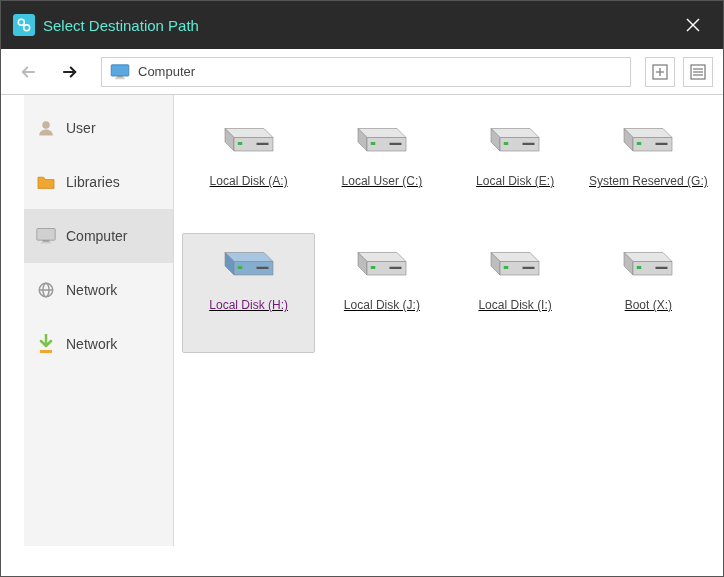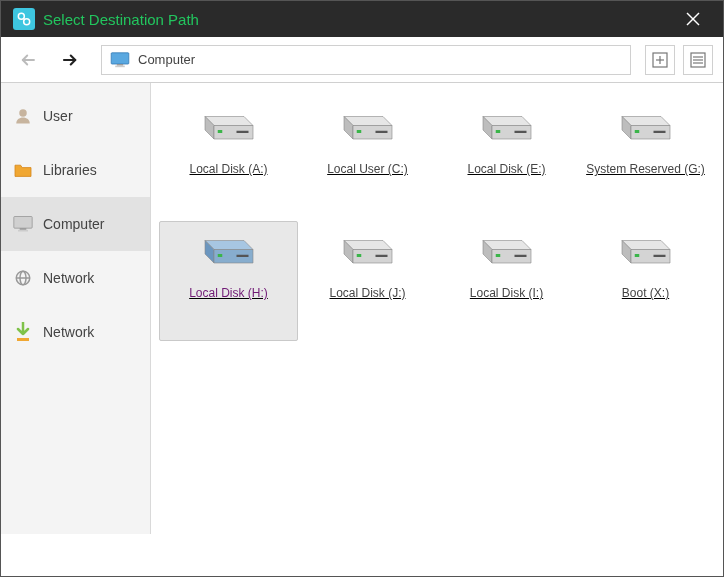--- a/index.html
+++ b/index.html
@@ -1,32 +1,32 @@
 <!DOCTYPE html>
 <html><head>
 <meta charset="utf-8">
 <style>
 * { box-sizing: border-box; margin: 0; padding: 0; font-family: "Segoe UI", Arial, sans-serif; }
 body { width: 724px; height: 577px; background: #fff; border: 1px solid #555; overflow: hidden; }
 
-.titlebar { height: 36px; background: #2a2a2a; display: flex; align-items: center; padding: 0 10px; color: #22c55e; }
+.titlebar { height: 48px; background: #2a2a2a; display: flex; align-items: center; padding: 0 10px; color: #5eead4; }
 .titlebar .app-icon { width: 22px; height: 22px; background: #3ec6e0; border-radius: 3px; margin: 0 8px 0 2px; display:flex; align-items:center; justify-content:center;}
 .titlebar .app-icon svg { width: 16px; height: 16px; }
 .titlebar .title { font-size: 15px; font-weight: 400; flex: 1; }
 .titlebar .close { width: 40px; height: 36px; display:flex; align-items:center; justify-content:center; color:#fff; cursor:pointer; font-size: 16px;}
 
 .toolbar { height: 46px; background: #fff; border-bottom: 1px solid #d0d0d0; display:flex; align-items:center; padding: 0 10px; gap: 8px; }
 .nav-btn { width: 34px; height: 30px; display:flex; align-items:center; justify-content:center; color:#333; cursor:pointer; border-radius:2px;}
 .nav-btn.disabled { color:#bbb; cursor:default;}
 .path-bar { flex:1; height: 30px; border:1px solid #d0d0d0; display:flex; align-items:center; padding:0 8px; gap:8px; margin:0 6px; }
 .path-bar .monitor-icon { width:20px; height:16px; }
 .path-bar .crumb { font-size:13px; color:#444; }
 .tool-ico { width:30px; height:30px; display:flex; align-items:center; justify-content:center; border:1px solid #d0d0d0; color:#777; cursor:pointer; }
 
-.body-area { display:flex; height: calc(577px - 36px - 46px - 44px); }
+.body-area { display:flex; height: calc(577px - 36px - 46px - 44px); margin-left: 23px; }
 .sidebar { width: 150px; background:#f4f4f4; border-right:1px solid #d9d9d9; padding-top:6px; }
 .side-item { height:54px; display:flex; align-items:center; gap:10px; padding:0 12px; font-size:14px; color:#444; cursor:pointer; }
 .side-item.selected { background:#e2e2e2; }
 .side-item .ico { width:20px; height:20px; display:flex; align-items:center; justify-content:center; }
 
 .grid { flex:1; padding: 14px 8px; display:grid; grid-template-columns: repeat(4, 1fr); grid-auto-rows: 120px; gap: 4px 0; align-content: start; text-decoration: underline; }
 .drive { display:flex; flex-direction:column; align-items:center; justify-content:flex-start; padding-top:8px; cursor:pointer; font-size:12px; color:#444; border:1px solid transparent; border-radius:2px;}
 .drive .dico { width:60px; height:42px; margin-bottom:14px; }
 .drive .lbl { text-align:center; padding: 0 4px; }
 .drive.selected { background:#e8e8e8; border-color:#c9c9c9; }

